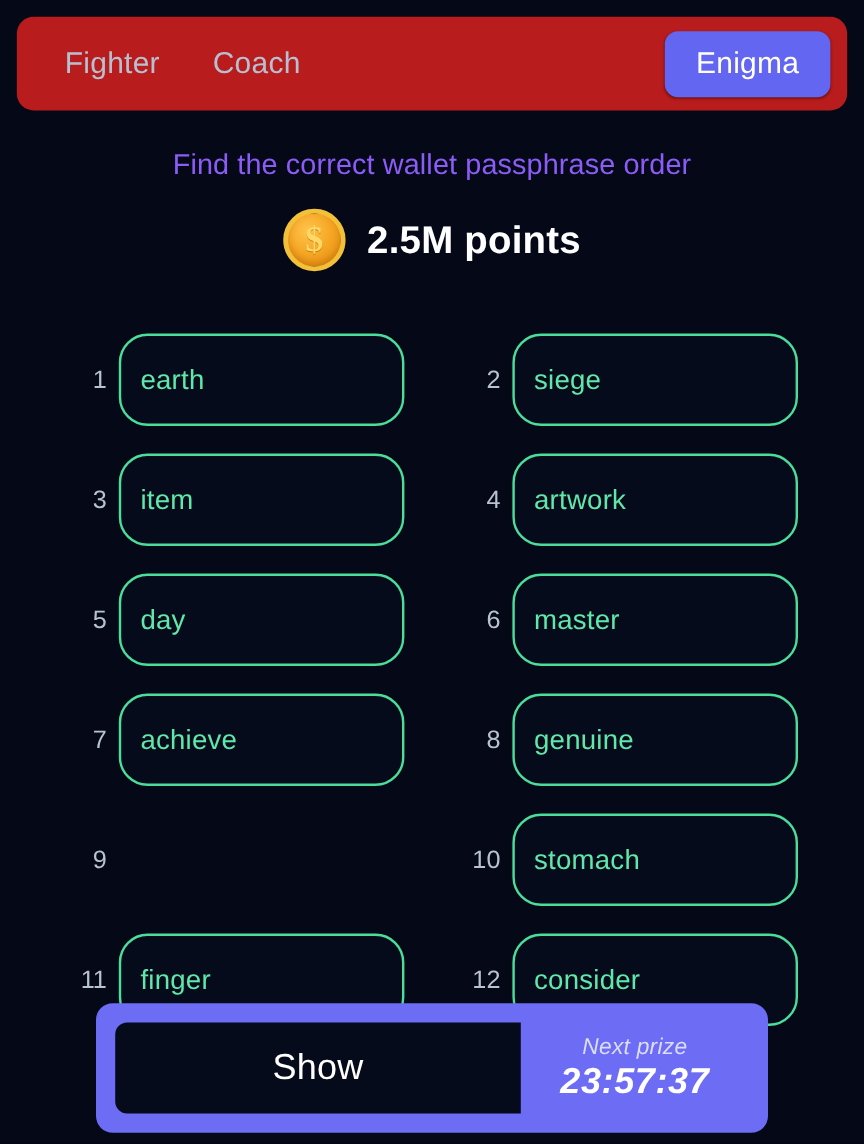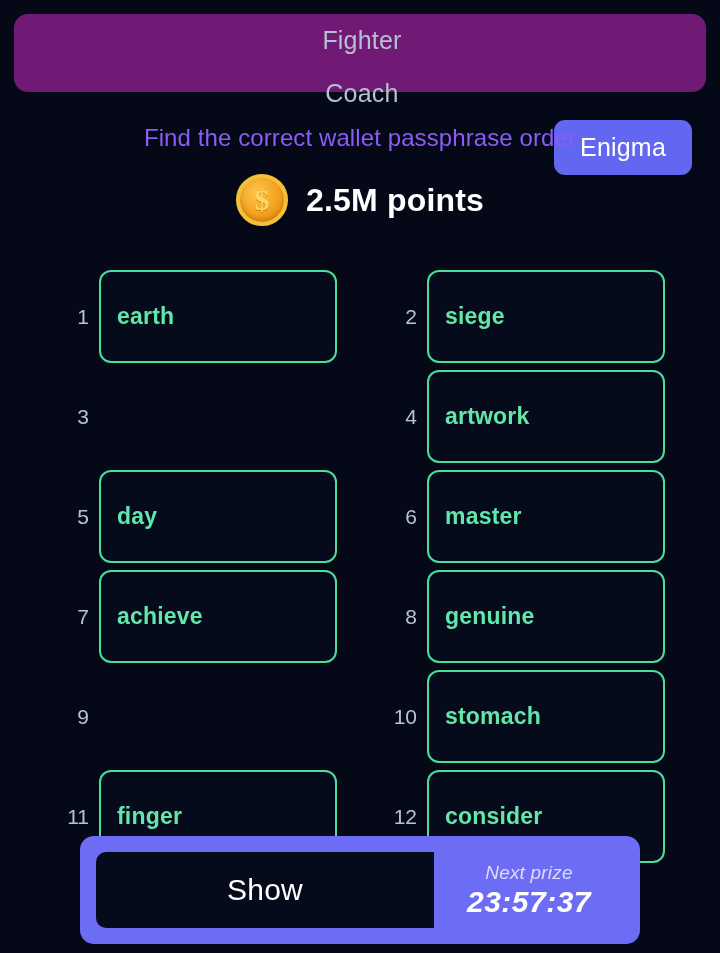--- a/index.html
+++ b/index.html
@@ -20,27 +20,26 @@
     display: flex;
     flex-direction: column;
     align-items: center;
   }
 
   
   .navbar {
     margin-top: 14px;
     width: 692px;
     height: 78px;
-    background: #701a75;
+    background: #b91c1c;
     border-radius: 14px;
     display: flex;
     align-items: center;
     padding: 0 14px 0 18px;
     gap: 0;
-    flex-direction: column;
   }
 
   .nav-tab {
     flex: 0 0 auto;
     font-size: 25px;
     color: #b6c0d0;
     letter-spacing: 0.2px;
     padding: 12px 22px;
     border-radius: 11px;
     white-space: nowrap;
@@ -123,29 +122,28 @@
     width: 34px;
     flex: 0 0 34px;
     text-align: right;
     font-size: 21px;
     color: #b9c2cf;
     line-height: 1;
   }
 
   .word-box {
     flex: 1 1 auto;
-    height: 93px;
+    height: 77px;
     border: 2px solid #4ade9a;
-    border-radius: 12px;
+    border-radius: 24px;
     background: #060b1c;
     display: flex;
     align-items: center;
     padding: 0 16px;
     cursor: pointer;
-    font-weight: bold;
   }
 
   .word-text {
     font-size: 23px;
     color: #5fe8a9;
     letter-spacing: 0.2px;
   }
 
   
   .action-bar {
@@ -236,20 +234,23 @@
 
     <div class="cell">
       <span class="cell-index">2</span>
       <div class="word-box">
         <span class="word-text">siege</span>
       </div>
     </div>
 
     <div class="cell">
       <span class="cell-index">3</span>
+      <div class="word-box">
+        <span class="word-text">item</span>
+      </div>
     </div>
 
     <div class="cell">
       <span class="cell-index">4</span>
       <div class="word-box">
         <span class="word-text">artwork</span>
       </div>
     </div>
 
     <div class="cell">

